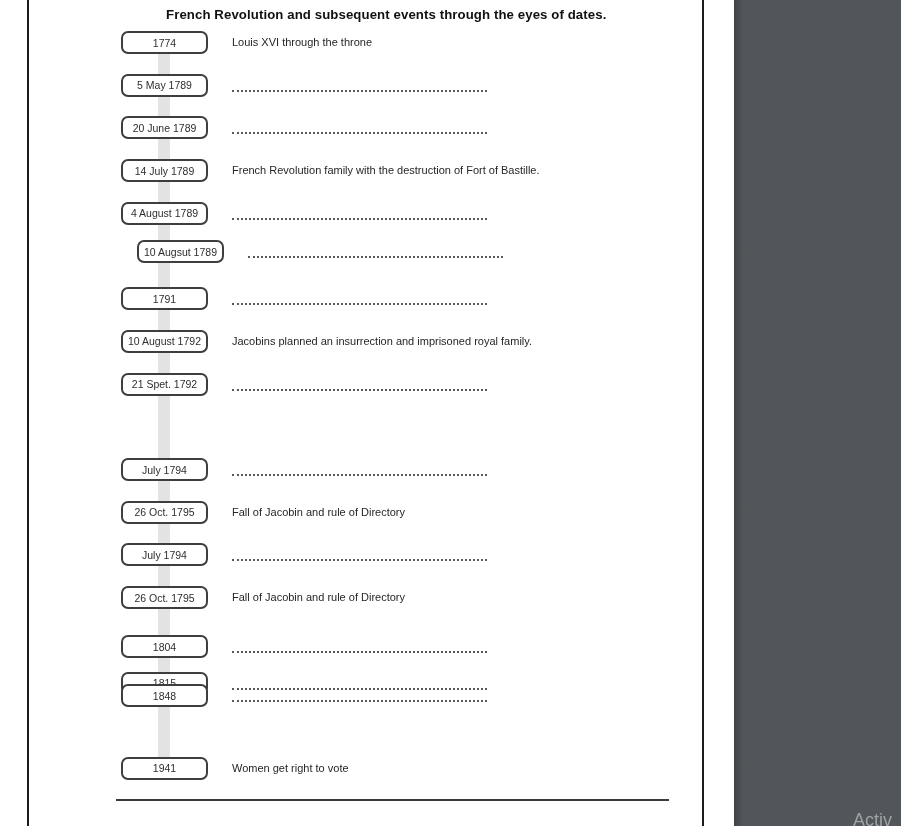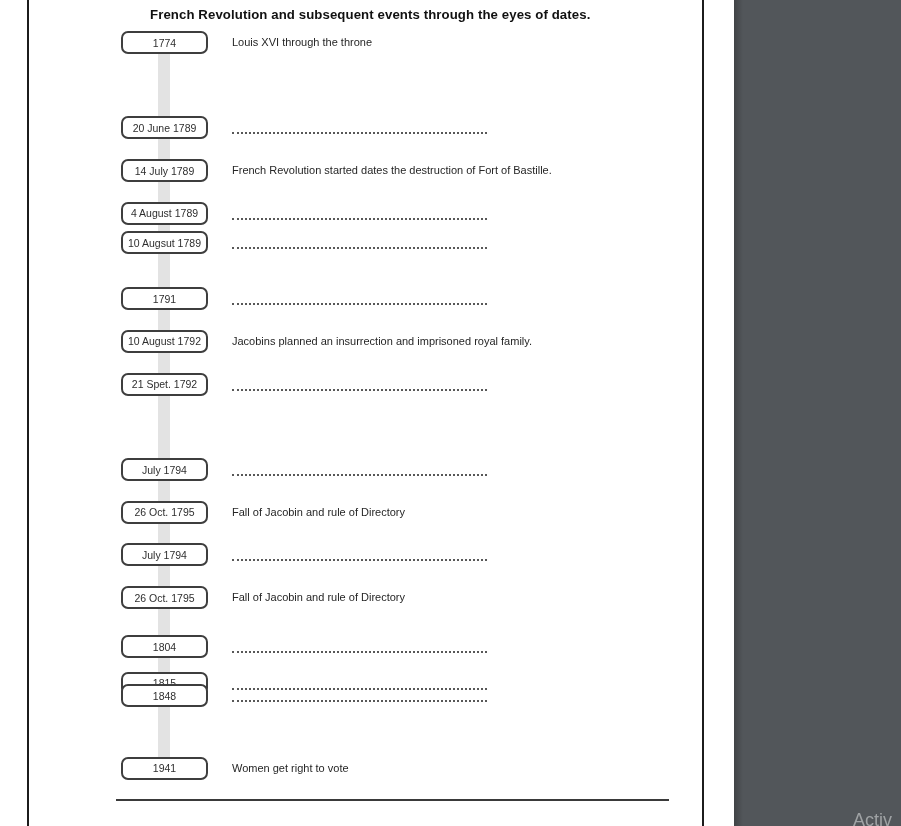--- a/index.html
+++ b/index.html
@@ -24,21 +24,21 @@
     width: 2px;
     height: 826px;
     background: #1c1c1c;
   }
   .v-rule.left  { left: 27px; }
   .v-rule.right { left: 702px; }
 
   
   .doc-title {
     position: absolute;
-    left: 122px;
+    left: 138px;
     top: 7px;
     font-size: 13.2px;
     font-weight: bold;
     color: #111111;
     letter-spacing: 0.1px;
     white-space: nowrap;
     padding-left: 28px;
   }
 
   
@@ -150,33 +150,37 @@
 
   <div class="doc-title">French Revolution and subsequent events through the eyes of dates.</div>
 
   <div class="timeline-spine"></div>
 
   <div class="timeline">
       <div class="tl-row" style="top: 31px;">
         <div class="date-box">1774</div>
         <div class="event-text">Louis XVI through the throne</div>
       </div>
+      <div class="tl-row" style="top: 73.7px;">
+        <div class="date-box">5 May 1789</div>
+        <div class="dotted-blank"></div>
+      </div>
       <div class="tl-row" style="top: 116.4px;">
         <div class="date-box">20 June 1789</div>
         <div class="dotted-blank"></div>
       </div>
       <div class="tl-row" style="top: 159.1px;">
         <div class="date-box">14 July 1789</div>
-        <div class="event-text">French Revolution started dates the destruction of Fort of Bastille.</div>
+        <div class="event-text">French Revolution family with the destruction of Fort of Bastille.</div>
       </div>
       <div class="tl-row" style="top: 201.8px;">
         <div class="date-box">4 August 1789</div>
         <div class="dotted-blank"></div>
       </div>
-      <div class="tl-row" style="top: 231px;">
+      <div class="tl-row" style="top: 240px; margin-left: 16px;">
         <div class="date-box">10 Augsut 1789</div>
         <div class="dotted-blank"></div>
       </div>
       <div class="tl-row" style="top: 287.2px;">
         <div class="date-box">1791</div>
         <div class="dotted-blank"></div>
       </div>
       <div class="tl-row" style="top: 329.9px;">
         <div class="date-box">10 August 1792</div>
         <div class="event-text">Jacobins planned an insurrection and imprisoned royal family.</div>

